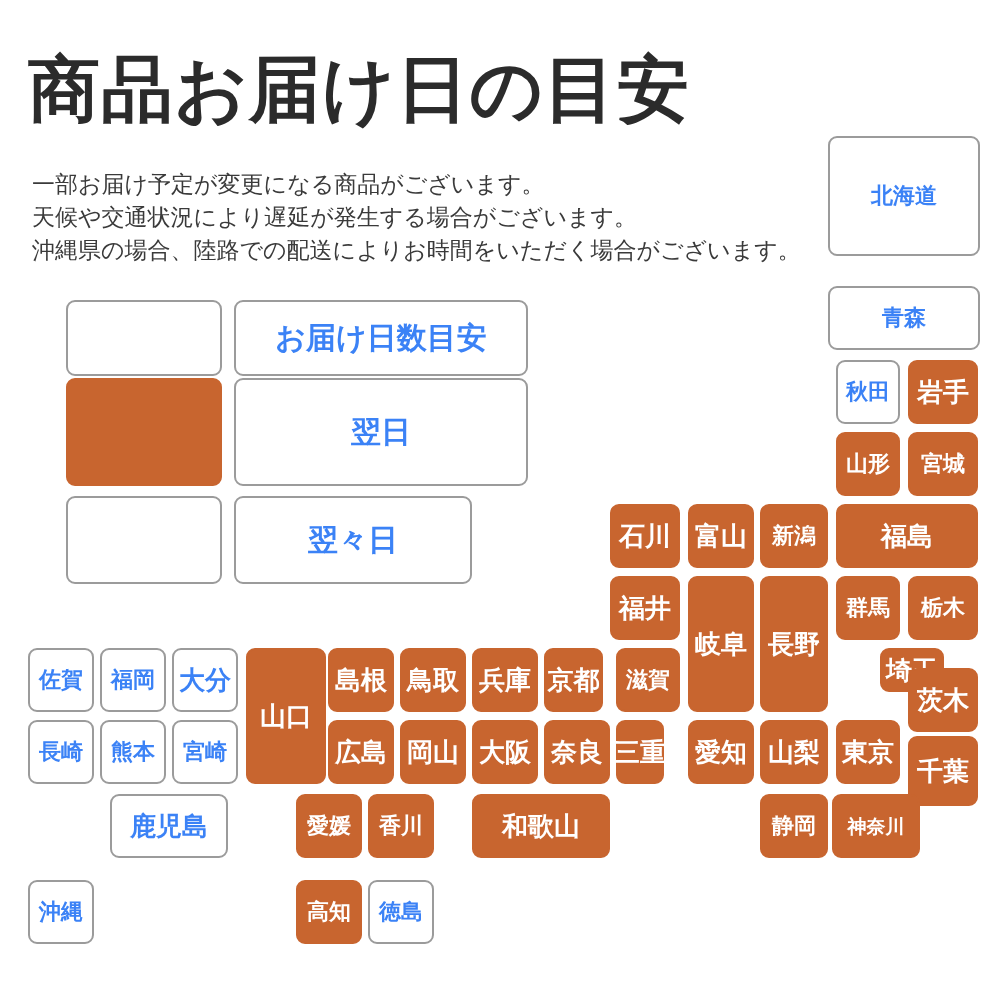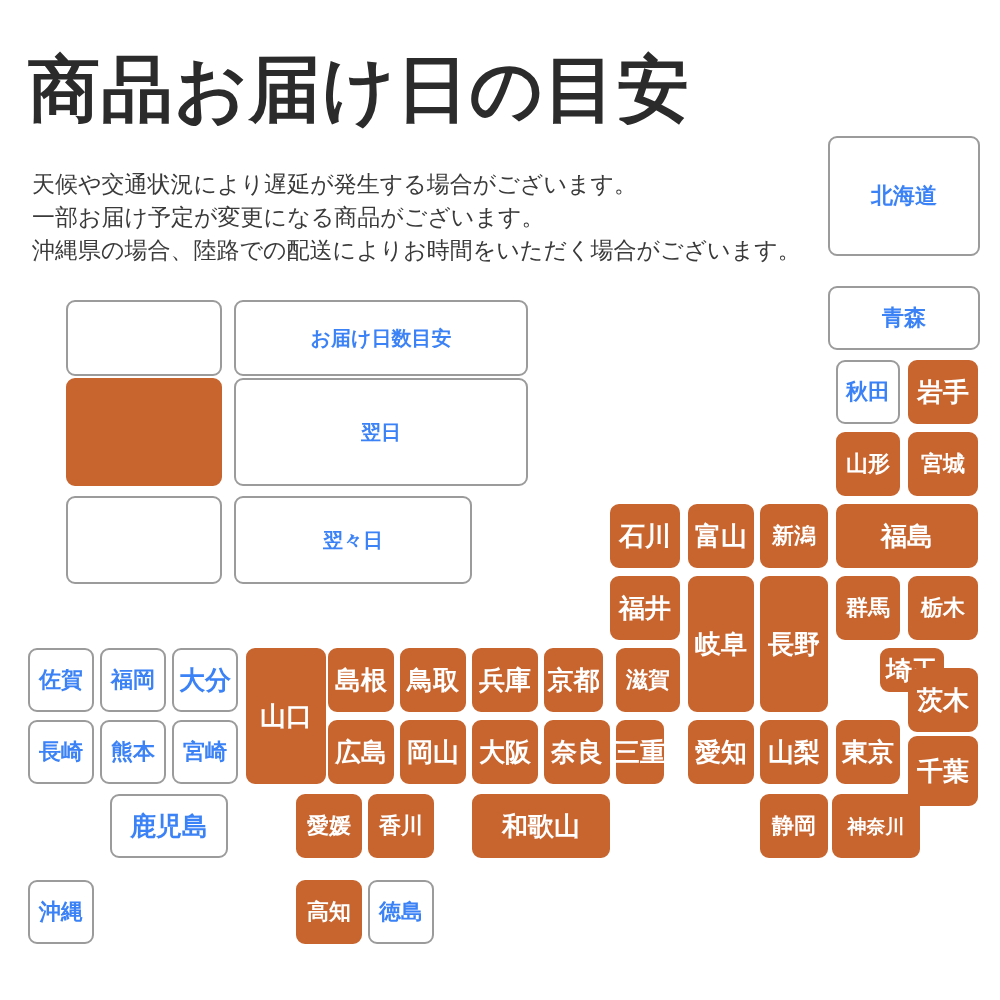--- a/index.html
+++ b/index.html
@@ -69,35 +69,35 @@
   }
   .cell.small {
     font-size: 22px;
   }
   .cell.tiny {
     font-size: 19px;
   }
 
   
   .legend-label {
-    font-size: 20px;
+    font-size: 30px;
     font-weight: bold;
     color: #444444;
   }
 </style>
 </head>
 <body>
 
 <div id="page">
 
   <div class="title">商品お届け日の目安</div>
 
   <div class="notes">
+    <div>一部お届け予定が変更になる商品がございます。</div>
     <div>天候や交通状況により遅延が発生する場合がございます。</div>
-    <div>一部お届け予定が変更になる商品がございます。</div>
     <div>沖縄県の場合、陸路での配送によりお時間をいただく場合がございます。</div>
   </div>
 
   <div class="cell white" style="left:66px; top:300px; width:156px; height:76px;"></div>
   <div class="cell white legend-label" style="left:234px; top:300px; width:294px; height:76px;">お届け日数目安</div>
 
   <div class="cell orange" style="left:66px; top:378px; width:156px; height:108px;"></div>
   <div class="cell white legend-label" style="left:234px; top:378px; width:294px; height:108px;">翌日</div>
 
   <div class="cell white" style="left:66px; top:496px; width:156px; height:88px;"></div>

